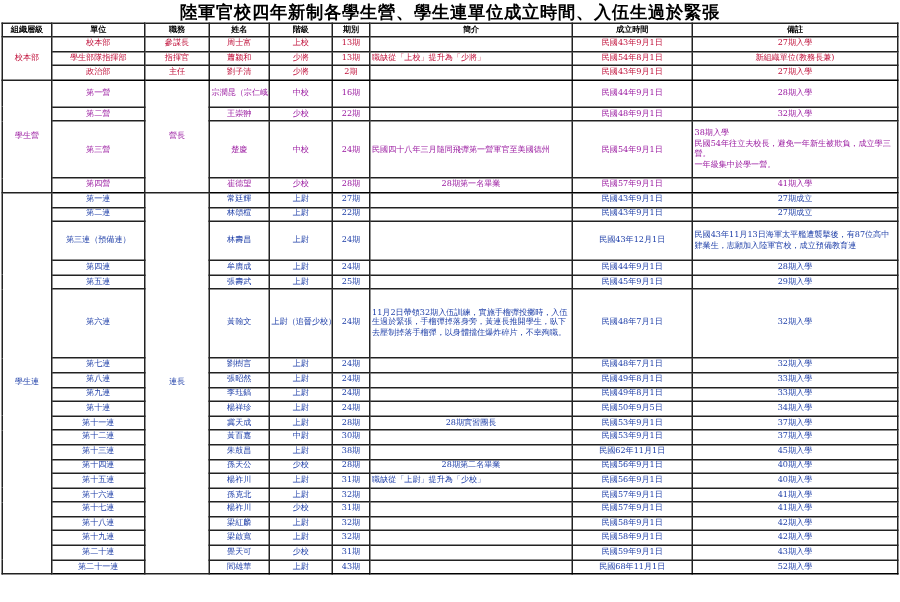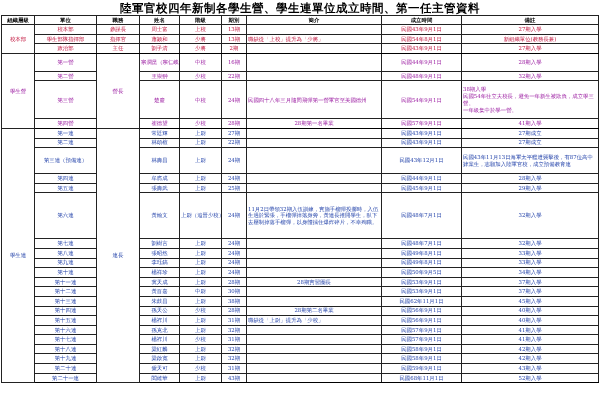--- a/index.html
+++ b/index.html
@@ -17,21 +17,21 @@
   td.level-blue { color: #1f3fa8; }
   td.desc { text-align: left; white-space: normal; }
   td.desc.center { text-align: center; }
   td.note { white-space: normal; }
   td.note.left { text-align: left; }
   tr.thick td { border-bottom: 1.5px solid #000; }
 </style>
 </head>
 <body>
 
-<div class="title">陸軍官校四年新制各學生營、學生連單位成立時間、第一任主管資料</div>
+<div class="title">陸軍官校四年新制各學生營、學生連單位成立時間、入伍生過於緊張</div>
 
 <table>
   <colgroup>
     <col style="width:33px">
       <col style="width:62px">
       <col style="width:43px">
       <col style="width:40px">
     <col style="width:42px">
       <col style="width:25px">
       <col style="width:135px">

